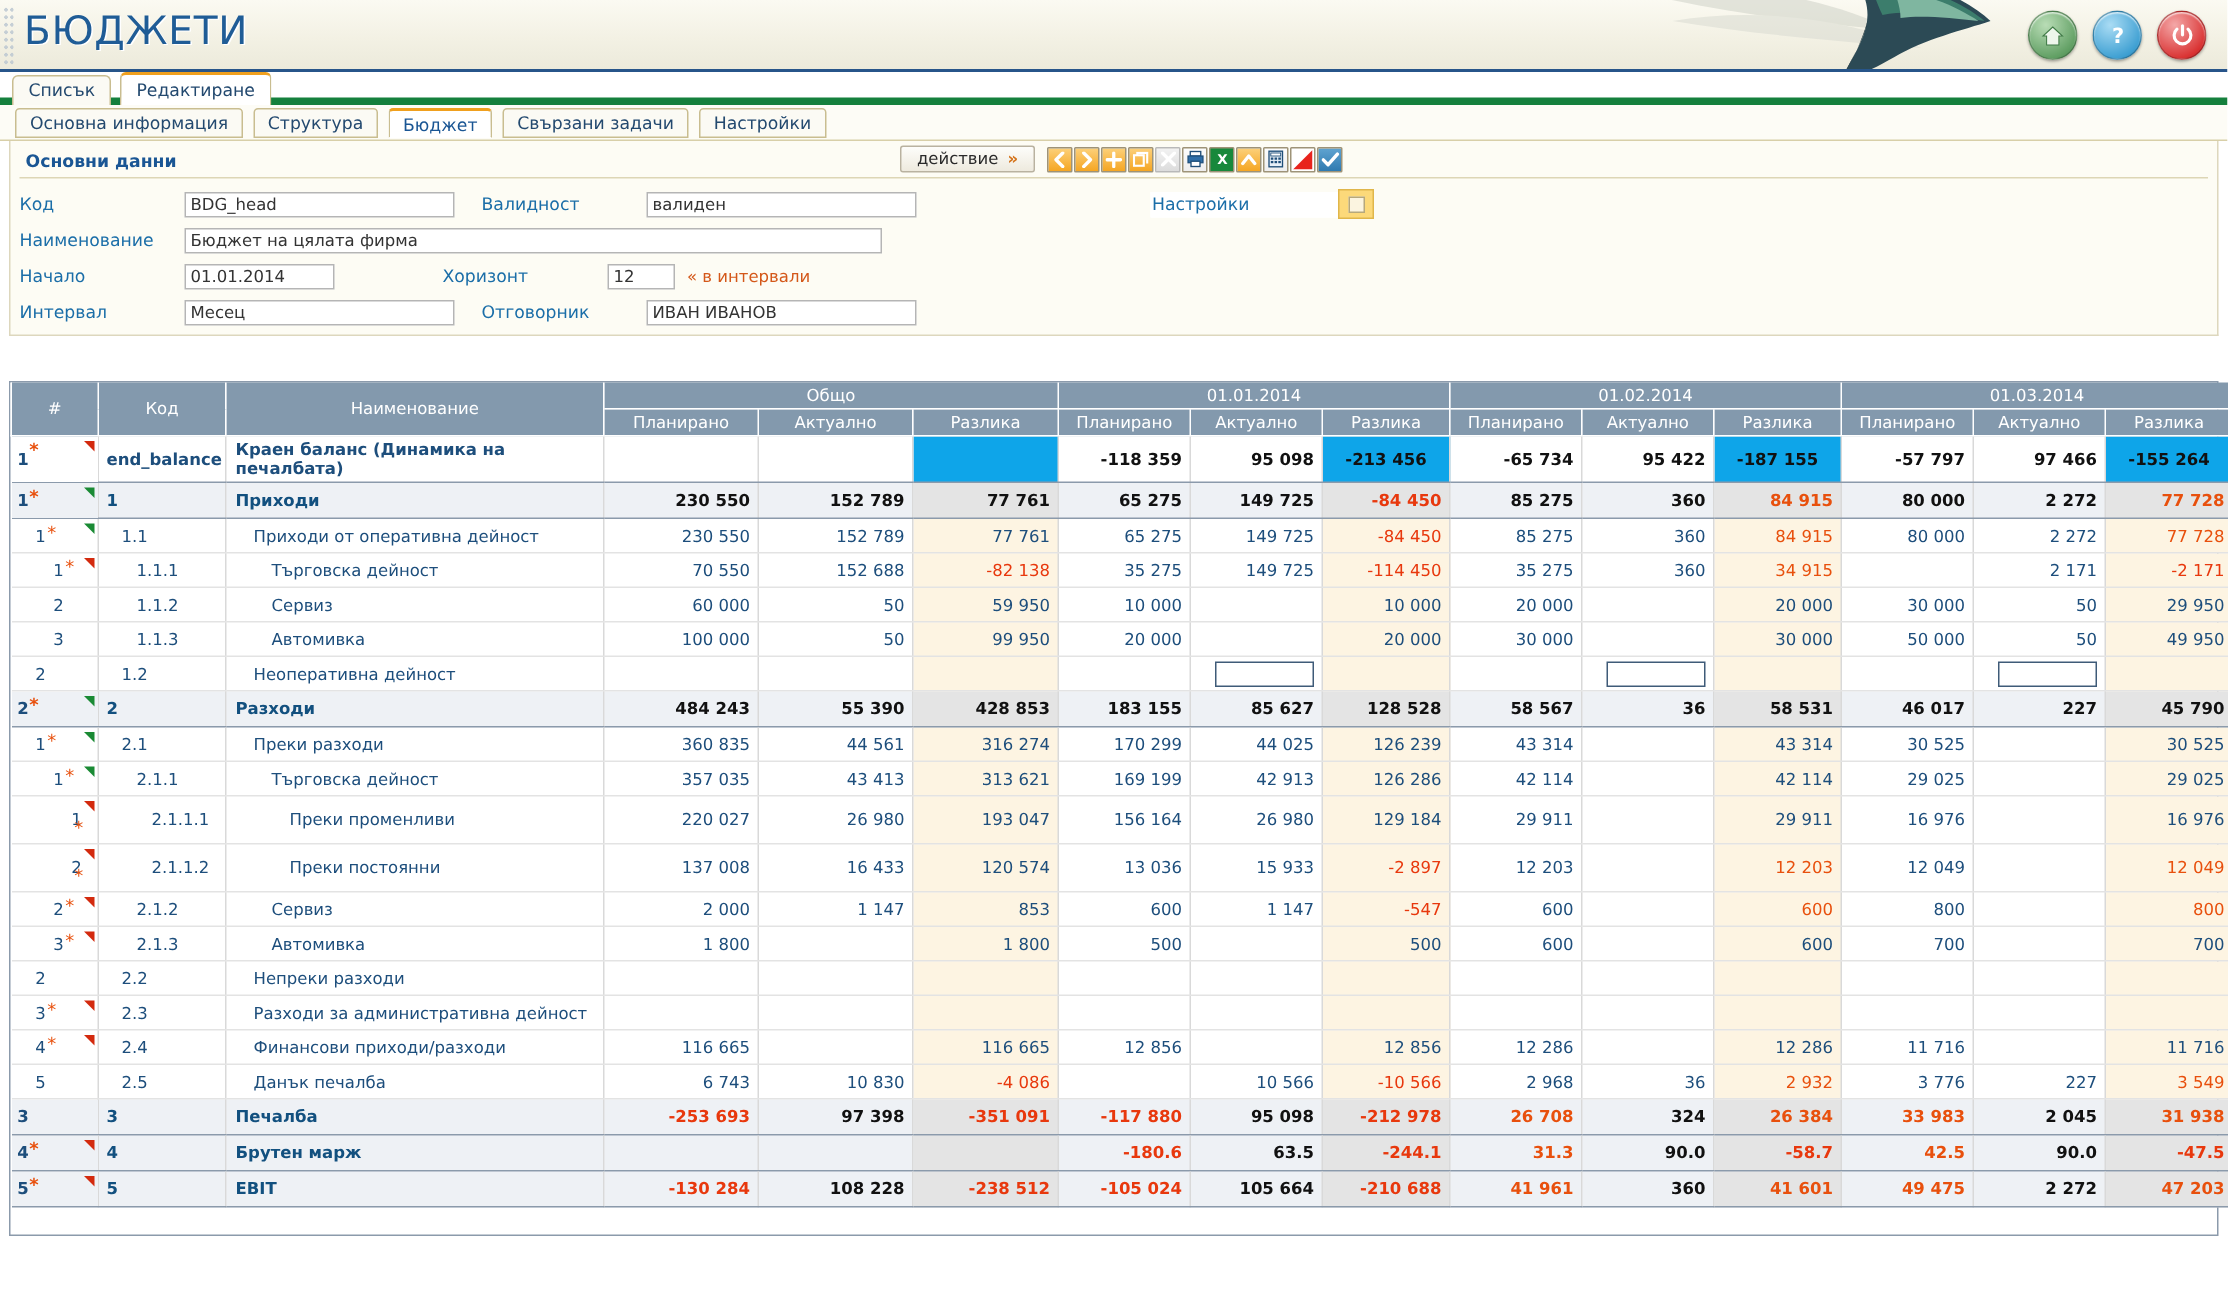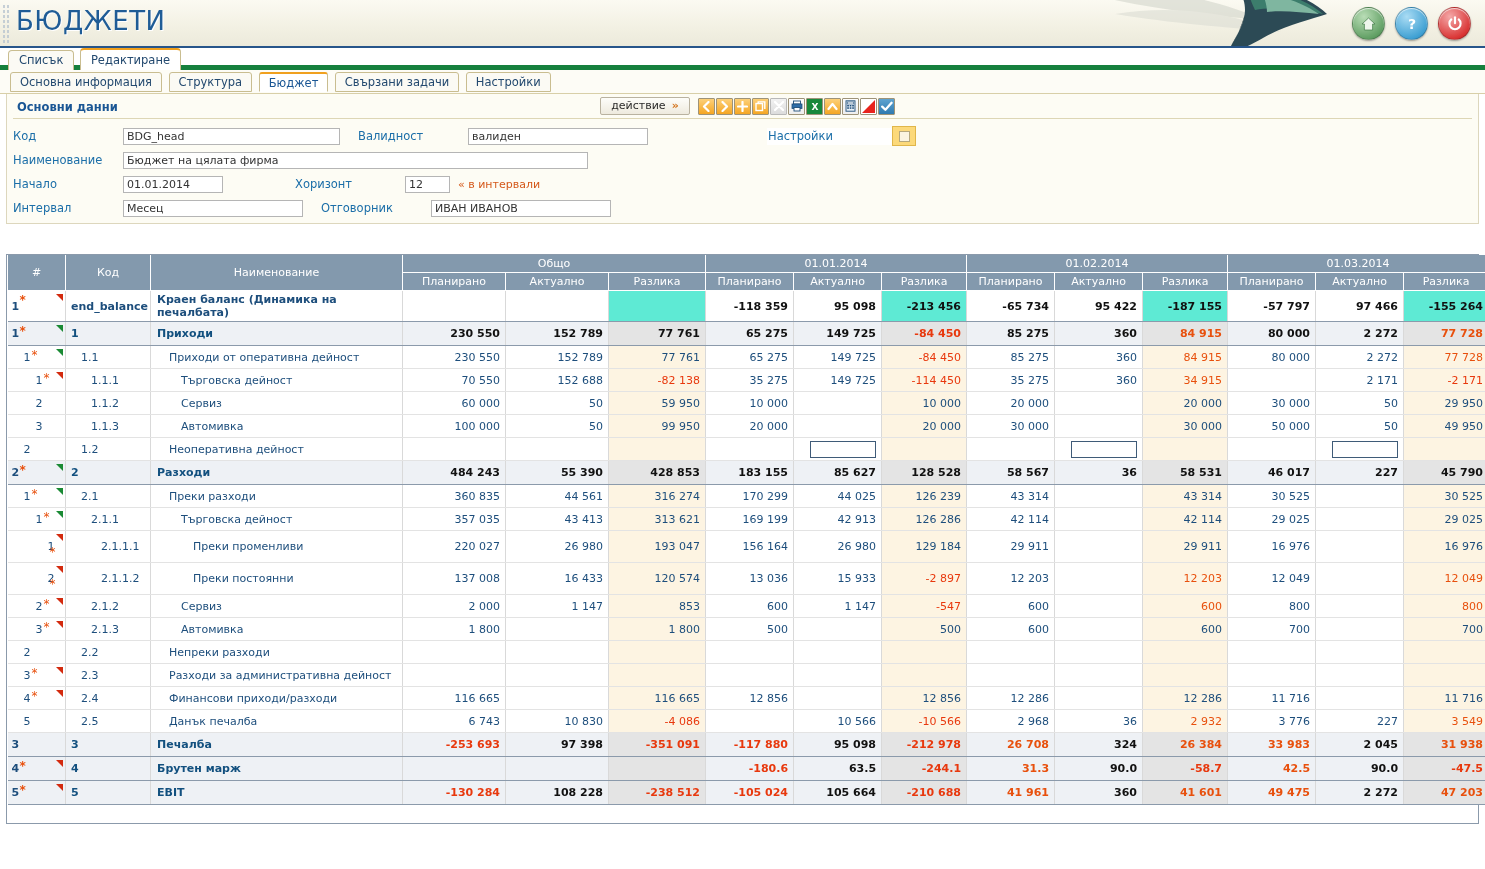--- a/index.html
+++ b/index.html
@@ -82,21 +82,21 @@
   .panel-rule{border-bottom:1px solid #ddd6b5;margin-bottom:6px;}
 
   .frow{display:flex;align-items:center;height:22px;margin-bottom:2px;}
   .lbl{color:#1b6ea8;font-size:11.5px;}
   .lbl.w110{width:110px;}
   .inp{
     border:1px solid #b5b5b5;background:#ffffff;height:17px;line-height:15px;
     font-family:"DejaVu Sans","Liberation Sans",sans-serif;font-size:11px;color:#333;
     padding:0 3px;
   }
-  .inp.code{width:217px;}
+  .inp.code{width:180px;}
   .inp.valid{width:180px;}
   .inp.name{width:465px;}
   .inp.date{width:100px;}
   .inp.hor{width:45px;}
   .inp.interval{width:180px;}
   .inp.resp{width:180px;}
   .hint{color:#d4581a;font-size:11px;margin-left:8px;}
 
   
   .actionbar{position:absolute;left:593px;top:3px;display:flex;align-items:center;}
@@ -150,21 +150,21 @@
 
   
   tr.lvl0 > td{background:#eef1f5;font-weight:bold;border-top:1px solid #8b9aab;border-bottom:1px solid #8b9aab;height:24px;}
   tr.lvl0 > td.diff{background:#e4e4e4;}
   tr.lvl0 > td.nm, tr.lvl0 > td.code{color:#12507f;}
   tr.lvl0 td.num{color:#111;}
   tr.lvl0 td.num.neg{color:#e8380d;}
   tr.lvl0 td.num.pos-orange{color:#e8500d;}
 
   tr.top > td{background:#ffffff;font-weight:bold;border-bottom:1px solid #8b9aab;}
-  tr.top > td.diff{background:#5eead4;}
+  tr.top > td.diff{background:#0ea5e9;text-align:center;}
   tr.top td.num{color:#111;}
 
   
   .star{color:#e8500d;font-size:12px;position:absolute;}
   .tri{position:absolute;width:0;height:0;}
   .tri.red{border-top:7px solid #d32a0e;border-left:7px solid transparent;}
   .tri.green{border-top:7px solid #1a8a34;border-left:7px solid transparent;}
 
   .cellinput{
     display:block;width:86%;height:17px;border:1px solid #3f5b78;background:#ffffff;

